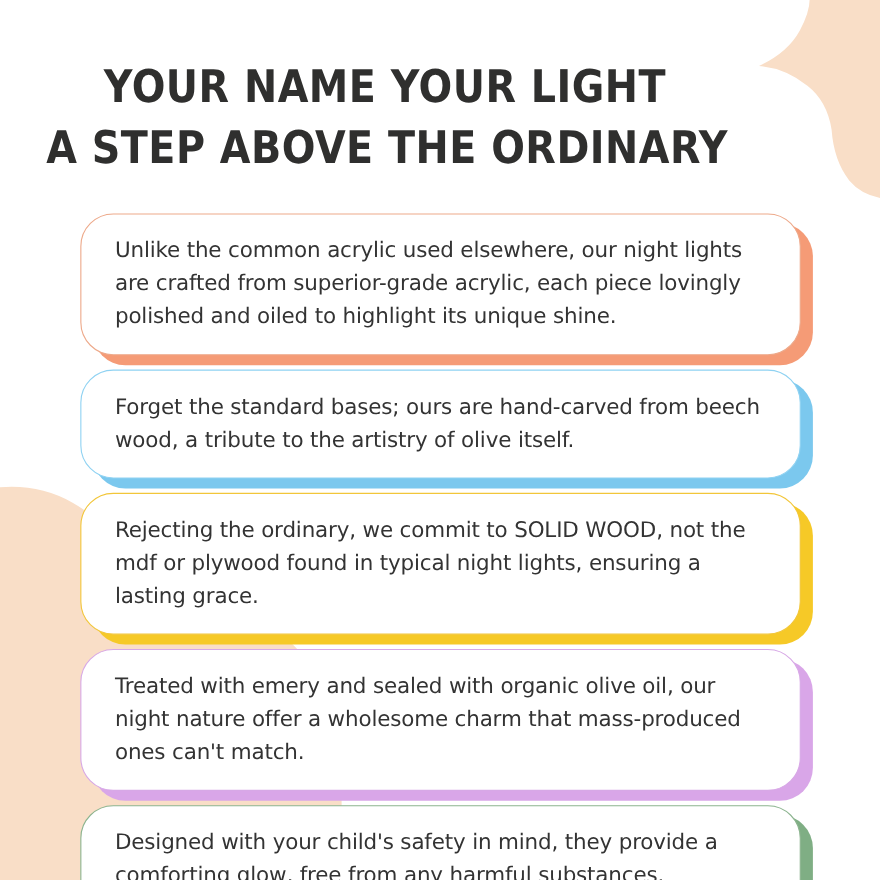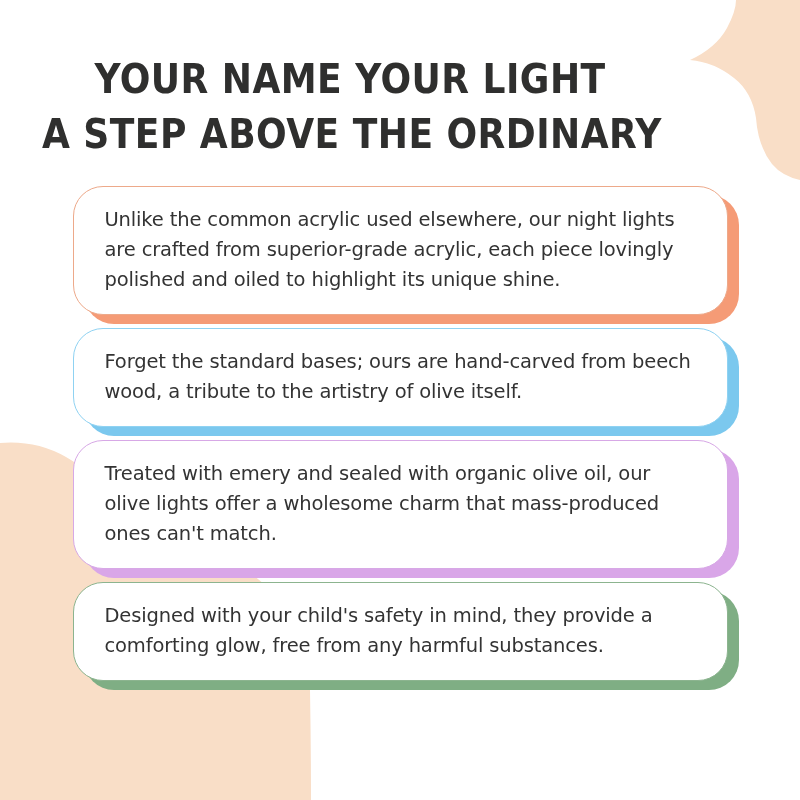--- a/index.html
+++ b/index.html
@@ -61,21 +61,21 @@
   .cards {
     position: absolute;
     left: 0;
     top: 186px;
     width: 800px;
     z-index: 4;
   }
 
   .card {
     position: relative;
-    margin: 0 auto 13px auto;
+    margin: 8px auto 13px auto;
     width: 655px;
   }
 
   
   .card-accent {
     position: absolute;
     left: 11px;
     top: 9px;
     right: -11px;
     bottom: -9px;
@@ -130,25 +130,31 @@
       </div>
     </div>
 
     <div class="card" data-lines="2">
       <div class="card-accent" style="background: rgb(123, 200, 238);"></div>
       <div class="card-panel" style="border-color: rgb(143, 210, 242);">
         <p class="card-text">Forget the standard bases; ours are hand-carved from beech wood, a tribute to the artistry of olive itself.</p>
       </div>
     </div>
 
+    <div class="card" data-lines="3">
+      <div class="card-accent" style="background: rgb(246, 201, 39);"></div>
+      <div class="card-panel" style="border-color: rgb(242, 198, 58);">
+        <p class="card-text">Rejecting the ordinary, we commit to SOLID WOOD, not the mdf or plywood found in typical night lights, ensuring a lasting grace.</p>
+      </div>
+    </div>
 
     <div class="card" data-lines="3">
       <div class="card-accent" style="background: rgb(217, 166, 232);"></div>
       <div class="card-panel" style="border-color: rgb(215, 168, 230);">
-        <p class="card-text">Treated with emery and sealed with organic olive oil, our olive lights offer a wholesome charm that mass-produced ones can't match.</p>
+        <p class="card-text">Treated with emery and sealed with organic olive oil, our night nature offer a wholesome charm that mass-produced ones can't match.</p>
       </div>
     </div>
 
     <div class="card" data-lines="2">
       <div class="card-accent" style="background: rgb(127, 174, 132);"></div>
       <div class="card-panel" style="border-color: rgb(140, 180, 143);">
         <p class="card-text">Designed with your child's safety in mind, they provide a comforting glow, free from any harmful substances.</p>
       </div>
     </div>
 

